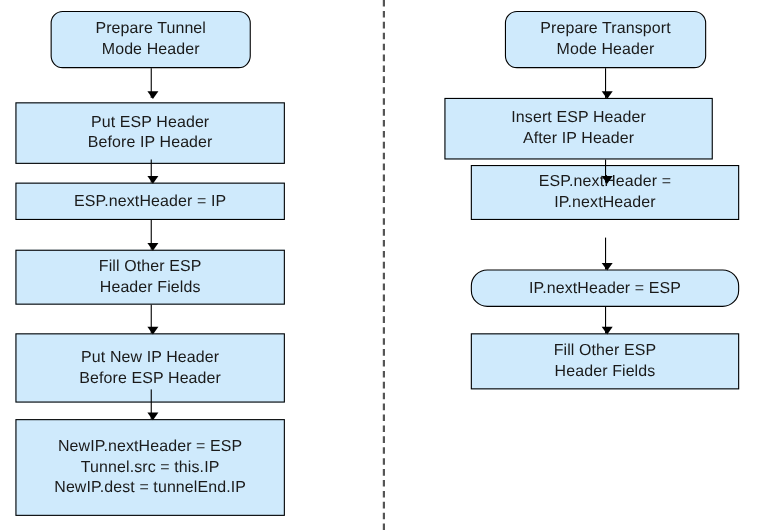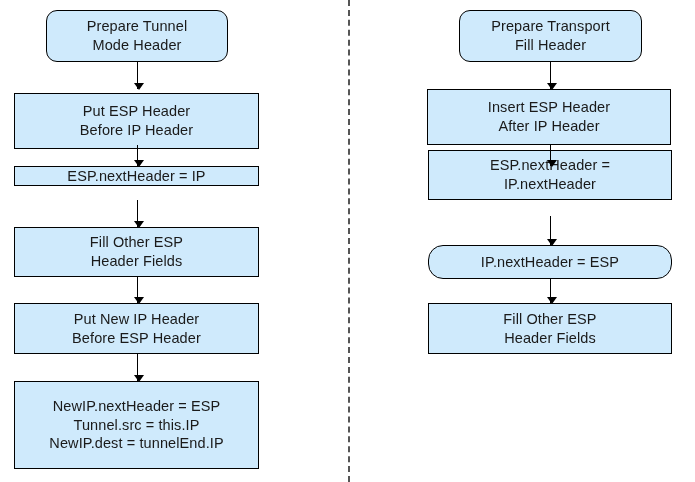--- a/index.html
+++ b/index.html
@@ -64,42 +64,42 @@
 </head>
 <body>
 
 <div id="canvas">
 
   <div>
     <div class="node rounded" style="left: 46px; top: 10px; width: 182px; height: 52px; background: rgb(207, 234, 252); border-color: rgb(0, 0, 0);">Prepare Tunnel
 Mode Header</div>
     <div class="node" style="left: 14px; top: 93px; width: 245px; height: 56px; background: rgb(207, 234, 252); border-color: rgb(0, 0, 0);">Put ESP Header
 Before IP Header</div>
-    <div class="node" style="left: 14px; top: 166px; width: 245px; height: 20px; background: rgb(207, 234, 252); border-color: rgb(0, 0, 0);">ESP.nextHeader = IP</div>
+    <div class="node" style="left: 14px; top: 166px; width: 245px; height: 34px; background: rgb(207, 234, 252); border-color: rgb(0, 0, 0);">ESP.nextHeader = IP</div>
     <div class="node" style="left: 14px; top: 227px; width: 245px; height: 50px; background: rgb(207, 234, 252); border-color: rgb(0, 0, 0);">Fill Other ESP
 Header Fields</div>
-    <div class="node" style="left: 14px; top: 303px; width: 245px; height: 51px; background: rgb(207, 234, 252); border-color: rgb(0, 0, 0);">Put New IP Header
+    <div class="node" style="left: 14px; top: 303px; width: 245px; height: 63px; background: rgb(207, 234, 252); border-color: rgb(0, 0, 0);">Put New IP Header
 Before ESP Header</div>
     <div class="node" style="left: 14px; top: 381px; width: 245px; height: 88px; background: rgb(207, 234, 252); border-color: rgb(0, 0, 0);">NewIP.nextHeader = ESP
 Tunnel.src = this.IP
 NewIP.dest = tunnelEnd.IP</div>
 
     <div class="arrow" style="left: 137px; top: 62px; height: 27px; border-left-color: rgb(0, 0, 0);"></div>
     <div class="arrow" style="left: 137px; top: 145px; height: 21px; border-left-color: rgb(0, 0, 0);"></div>
     <div class="arrow" style="left: 137px; top: 200px; height: 27px; border-left-color: rgb(0, 0, 0);"></div>
     <div class="arrow" style="left: 137px; top: 277px; height: 26px; border-left-color: rgb(0, 0, 0);"></div>
     <div class="arrow" style="left: 137px; top: 354px; height: 27px; border-left-color: rgb(0, 0, 0);"></div>
   </div>
 
   <div class="divider" style="left: 348px; top: 0px; height: 482px; border-left-color: rgb(85, 85, 85);"></div>
 
   <div>
     <div class="node rounded" style="left: 459px; top: 10px; width: 183px; height: 52px; background: rgb(207, 234, 252); border-color: rgb(0, 0, 0);">Prepare Transport
-Fill Header</div>
-    <div class="node" style="left: 427px; top: 89px; width: 244px; height: 56px; background: rgb(207, 234, 252); border-color: rgb(0, 0, 0);">Insert ESP Header
+Mode Header</div>
+    <div class="node" style="left: 404px; top: 89px; width: 244px; height: 56px; background: rgb(207, 234, 252); border-color: rgb(0, 0, 0);">Insert ESP Header
 After IP Header</div>
     <div class="node" style="left: 428px; top: 150px; width: 244px; height: 50px; background: rgb(207, 234, 252); border-color: rgb(0, 0, 0);">ESP.nextHeader =
 IP.nextHeader</div>
     <div class="node" style="left: 428px; top: 245px; width: 244px; height: 34px; background: rgb(207, 234, 252); border-color: rgb(0, 0, 0); border-radius: 15px;">IP.nextHeader = ESP</div>
     <div class="node" style="left: 428px; top: 303px; width: 244px; height: 51px; background: rgb(207, 234, 252); border-color: rgb(0, 0, 0);">Fill Other ESP
 Header Fields</div>
 
     <div class="arrow" style="left: 550px; top: 62px; height: 27px; border-left-color: rgb(0, 0, 0);"></div>
     <div class="arrow" style="left: 550px; top: 145px; height: 21px; border-left-color: rgb(0, 0, 0);"></div>
     <div class="arrow" style="left: 550px; top: 216px; height: 29px; border-left-color: rgb(0, 0, 0);"></div>

